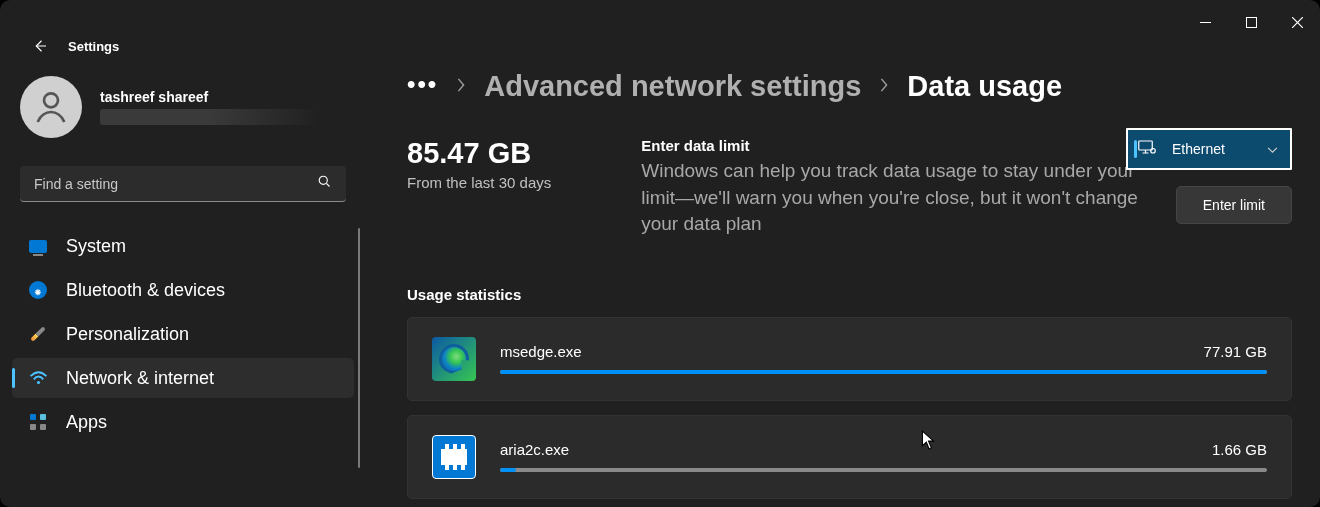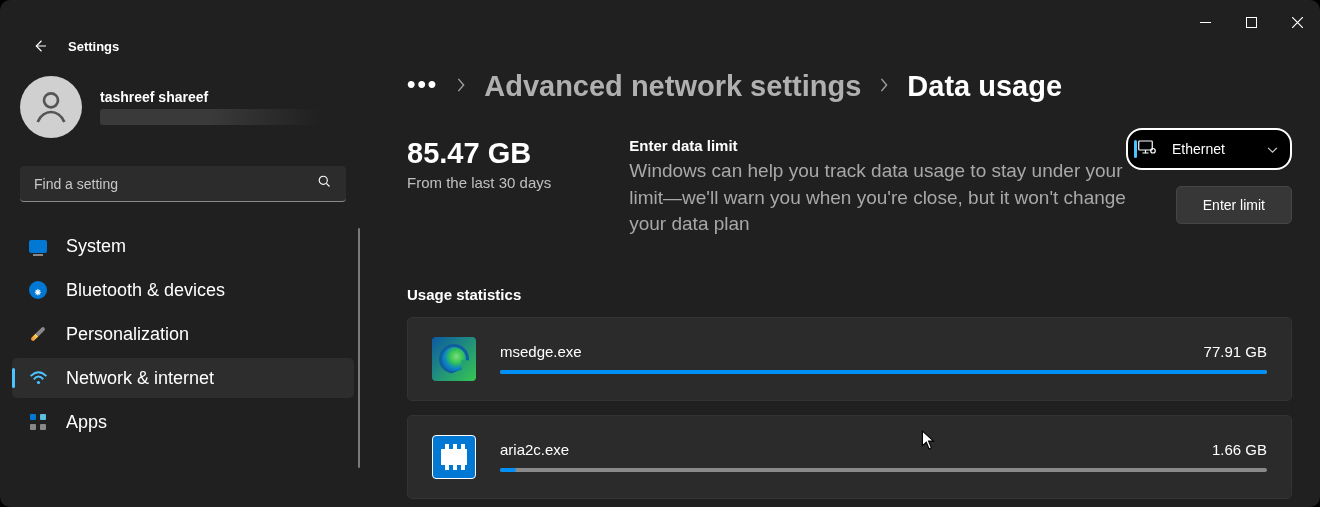--- a/index.html
+++ b/index.html
@@ -83,32 +83,32 @@
     position: absolute; left: 407px; right: 28px; top: 70px; bottom: 0;
   }
   .breadcrumb {
     display:flex; align-items: baseline; gap: 18px; flex-wrap: nowrap;
   }
   .bc-more { font-size: 24px; font-weight: 800; letter-spacing: 2px; color:#fff; position:relative; top:-4px; }
   .bc-sep { color: #a0a0a0; font-size: 15px; position: relative; top:-4px; }
   .bc-link { font-size: 29px; font-weight: 600; color: #b0b0b0; white-space: nowrap; }
   .bc-current { font-size: 29px; font-weight: 600; color: #fff; white-space: nowrap; }
   .summary-row {
-    display:flex; margin-top: 34px; align-items: flex-start; gap: 0;
+    display:flex; margin-top: 34px; align-items: flex-start; gap: 12px;
   }
   .usage-block { flex-shrink:0; }
   .usage-total { font-size: 29px; font-weight: 600; }
   .usage-sub { font-size: 15px; color: #c0c0c0; margin-top: 4px; }
   .limit-block { margin-left: 78px; flex: 1; max-width: 520px; }
   .limit-title { font-size: 15px; font-weight: 600; }
   .limit-desc { font-size: 19px; color: #a8a8a8; margin-top: 4px; line-height: 1.4; }
   .net-controls { position:absolute; right: 0; top: 58px; display:flex; flex-direction:column; gap: 16px; align-items:flex-end; }
   .net-dropdown {
-    height: 42px; width: 166px; border: 2px solid #fff; border-radius: 16px;
-    display:flex; align-items:center; padding: 0 12px 0 10px; gap: 10px; background:#000000;
+    height: 42px; width: 166px; border: 2px solid #fff; border-radius: 1px;
+    display:flex; align-items:center; padding: 0 12px 0 10px; gap: 10px; background:#0c4a6e;
     position:relative;
   }
   .net-dropdown::before {
     content:""; position:absolute; left:6px; top:10px; bottom:10px; width:3px; background:#4cc2ff; border-radius:2px;
   }
   .net-dropdown .lbl { flex:1; font-size:14px; margin-left:6px;}
   .chev { color:#ccc; }
   .enter-limit-btn {
     height: 38px; padding: 0 26px; border-radius: 5px; background:#373737;
     display:flex; align-items:center; justify-content:center; font-size:14px; border:1px solid #454545;

